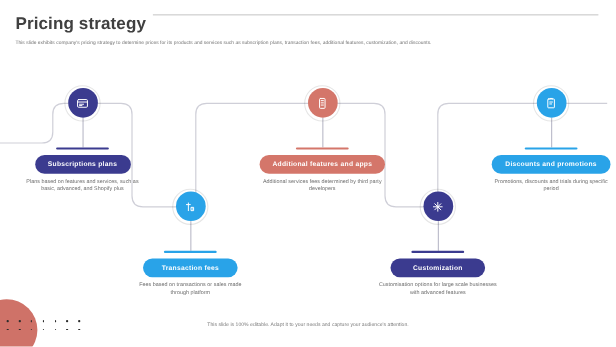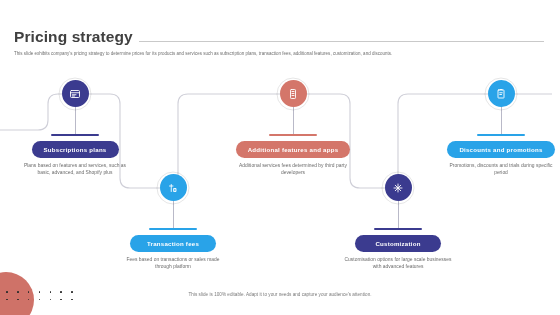--- a/index.html
+++ b/index.html
@@ -6,21 +6,21 @@
   html, body {
     width: 560px; height: 315px;
     background: #ffffff;
     font-family: "Liberation Sans", sans-serif;
     overflow: hidden;
   }
   .slide { position: relative; width: 560px; height: 315px; background: #fff; }
 
   
   .header { position: absolute; left: 0; top: 0; width: 560px; }
-  .title-row { display: flex; align-items: flex-end; padding: 28px 16px 0 14px; gap: 6px; }
+  .title-row { display: flex; align-items: flex-start; padding: 13px 16px 0 14px; gap: 6px; }
   .page-title {
     font-size: 15.5px; font-weight: 600; color: #404040;
     letter-spacing: .1px; line-height: 1.1; white-space: nowrap;
   }
   .title-rule { flex: 1; height: 1px; background: #c9c9c9; margin-bottom: 3px; }
   .subtitle {
     padding: 6px 16px 0 14px;
     font-size: 4.45px; color: #6e6e6e; line-height: 1.25;
     letter-spacing: .04px; white-space: nowrap;
   }

